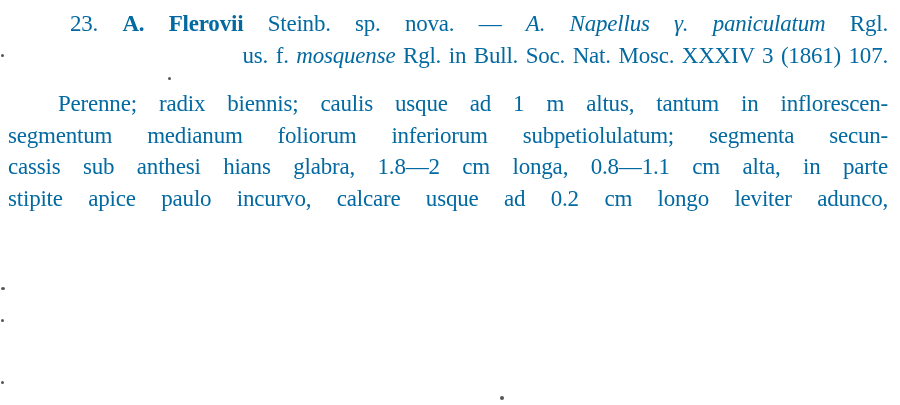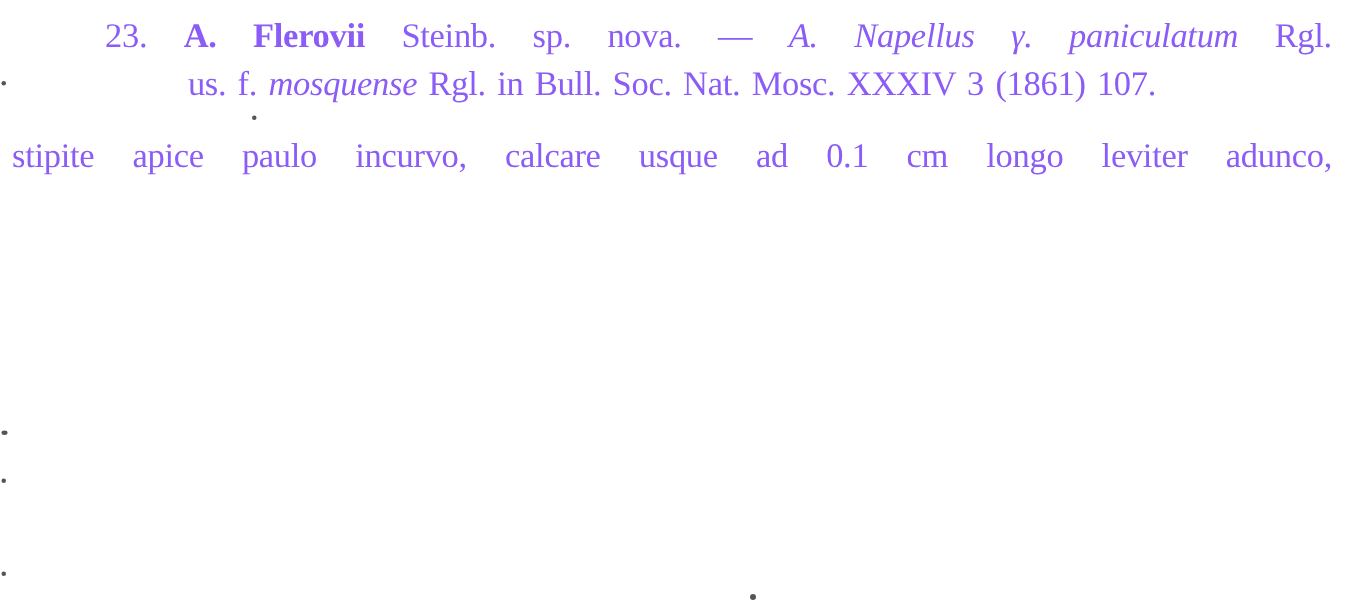--- a/index.html
+++ b/index.html
@@ -6,38 +6,38 @@
     margin: 0;
     padding: 0;
     background: #ffffff;
   }
   .page {
     position: relative;
     width: 900px;
     height: 405px;
     box-sizing: border-box;
     background: #ffffff;
-    color: #8b5cf6;
+    color: #0369a1;
     font-family: "Liberation Serif", "DejaVu Serif", serif;
     font-size: 23px;
     line-height: 31.5px;
     letter-spacing: -0.2px;
     padding: 8px 12px 0 8px;
     overflow: hidden;
   }
   .heading-line-1 {
     margin: 0;
     text-align: justify;
     text-align-last: justify;
     text-indent: 62px;
     word-spacing: 2px;
   }
   .heading-line-2 {
     margin: 0;
-    text-align: center;
+    text-align: right;
     word-spacing: 2px;
   }
   .species-bold { font-weight: bold; }
   .ital { font-style: italic; }
   .description {
     margin-top: 17px;
   }
   .body-line {
     text-align: justify;
     text-align-last: justify;
@@ -72,21 +72,24 @@
     <span>Rgl.</span>
   </p>
 
   <p class="heading-line-2">
     <span>us. f.</span>
     <span class="ital">mosquense</span>
     <span>Rgl. in Bull. Soc. Nat. Mosc. XXXIV 3 (1861) 107.</span>
   </p>
 
   <div class="description">
-    <div class="body-line">stipite apice paulo incurvo, calcare usque ad 0.1 cm longo leviter adunco,</div>
+    <div class="body-line first">Perenne; radix biennis; caulis usque ad 1 m altus, tantum in inflorescen-</div>
+    <div class="body-line">segmentum medianum foliorum inferiorum subpetiolulatum; segmenta secun-</div>
+    <div class="body-line">cassis sub anthesi hians glabra, 1.8—2 cm longa, 0.8—1.1 cm alta, in parte</div>
+    <div class="body-line">stipite apice paulo incurvo, calcare usque ad 0.2 cm longo leviter adunco,</div>
   </div>
 
   <span class="speck s1"></span>
   <span class="speck s2"></span>
   <span class="speck s3"></span>
   <span class="speck s4"></span>
   <span class="speck s5"></span>
   <span class="speck s6"></span>
 
 </div>

